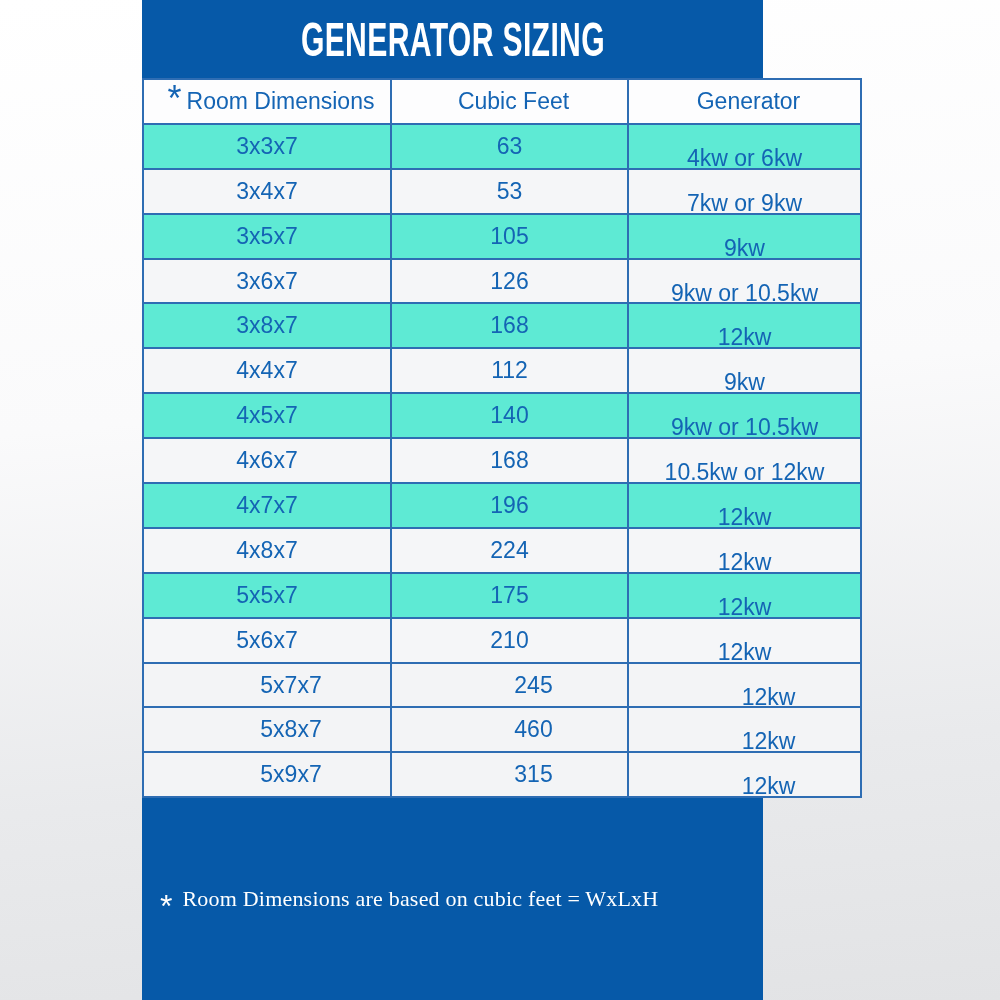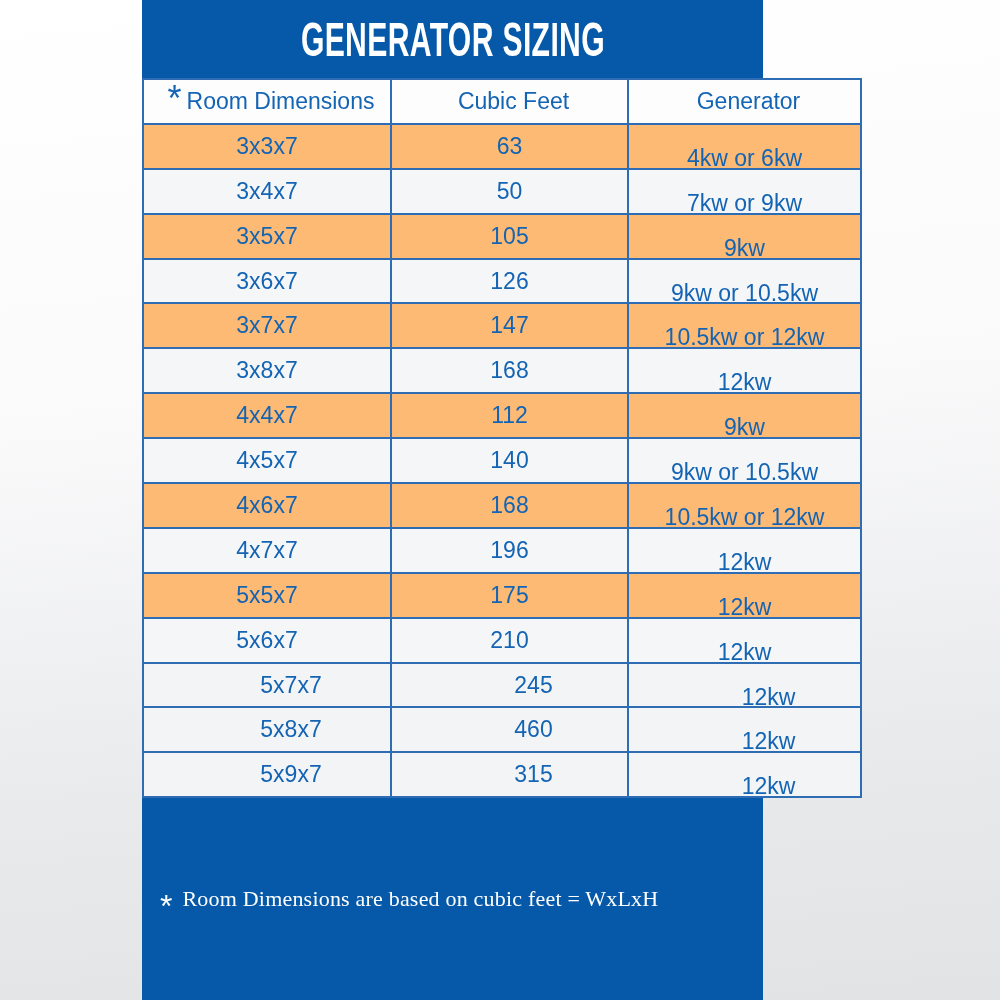--- a/index.html
+++ b/index.html
@@ -53,21 +53,21 @@
   table.sizing th,
   table.sizing td {
     border: 2px solid #2e6db3;
     height: 42.9px;
     padding: 0;
     text-align: center;
     vertical-align: middle;
     color: #1464b4;
     font-size: 23px;
     font-weight: normal;
-    background: #fdba74;
+    background: #5eead4;
   }
   table.sizing thead th {
     background: #fdfdfe;
     padding-left: 8px;
   }
   table.sizing tbody tr:nth-child(even) td {
     background: #f5f6f8;
   }
   table.sizing tbody tr:nth-child(n+13) td {
     background: #f3f4f6;
@@ -131,39 +131,34 @@
       </tr>
     </thead>
     <tbody>
         <tr>
           <td>3x3x7</td>
           <td>63</td>
           <td><span class="gen-text">4kw or 6kw</span></td>
         </tr>
         <tr>
           <td>3x4x7</td>
-          <td>50</td>
+          <td>53</td>
           <td><span class="gen-text">7kw or 9kw</span></td>
         </tr>
         <tr>
           <td>3x5x7</td>
           <td>105</td>
           <td><span class="gen-text">9kw</span></td>
         </tr>
         <tr>
           <td>3x6x7</td>
           <td>126</td>
           <td><span class="gen-text">9kw or 10.5kw</span></td>
         </tr>
         <tr>
-          <td>3x7x7</td>
-          <td>147</td>
-          <td><span class="gen-text">10.5kw or 12kw</span></td>
-        </tr>
-        <tr>
           <td>3x8x7</td>
           <td>168</td>
           <td><span class="gen-text">12kw</span></td>
         </tr>
         <tr>
           <td>4x4x7</td>
           <td>112</td>
           <td><span class="gen-text">9kw</span></td>
         </tr>
         <tr>
@@ -172,20 +167,25 @@
           <td><span class="gen-text">9kw or 10.5kw</span></td>
         </tr>
         <tr>
           <td>4x6x7</td>
           <td>168</td>
           <td><span class="gen-text">10.5kw or 12kw</span></td>
         </tr>
         <tr>
           <td>4x7x7</td>
           <td>196</td>
+          <td><span class="gen-text">12kw</span></td>
+        </tr>
+        <tr>
+          <td>4x8x7</td>
+          <td>224</td>
           <td><span class="gen-text">12kw</span></td>
         </tr>
         <tr>
           <td>5x5x7</td>
           <td>175</td>
           <td><span class="gen-text">12kw</span></td>
         </tr>
         <tr>
           <td>5x6x7</td>
           <td>210</td>

